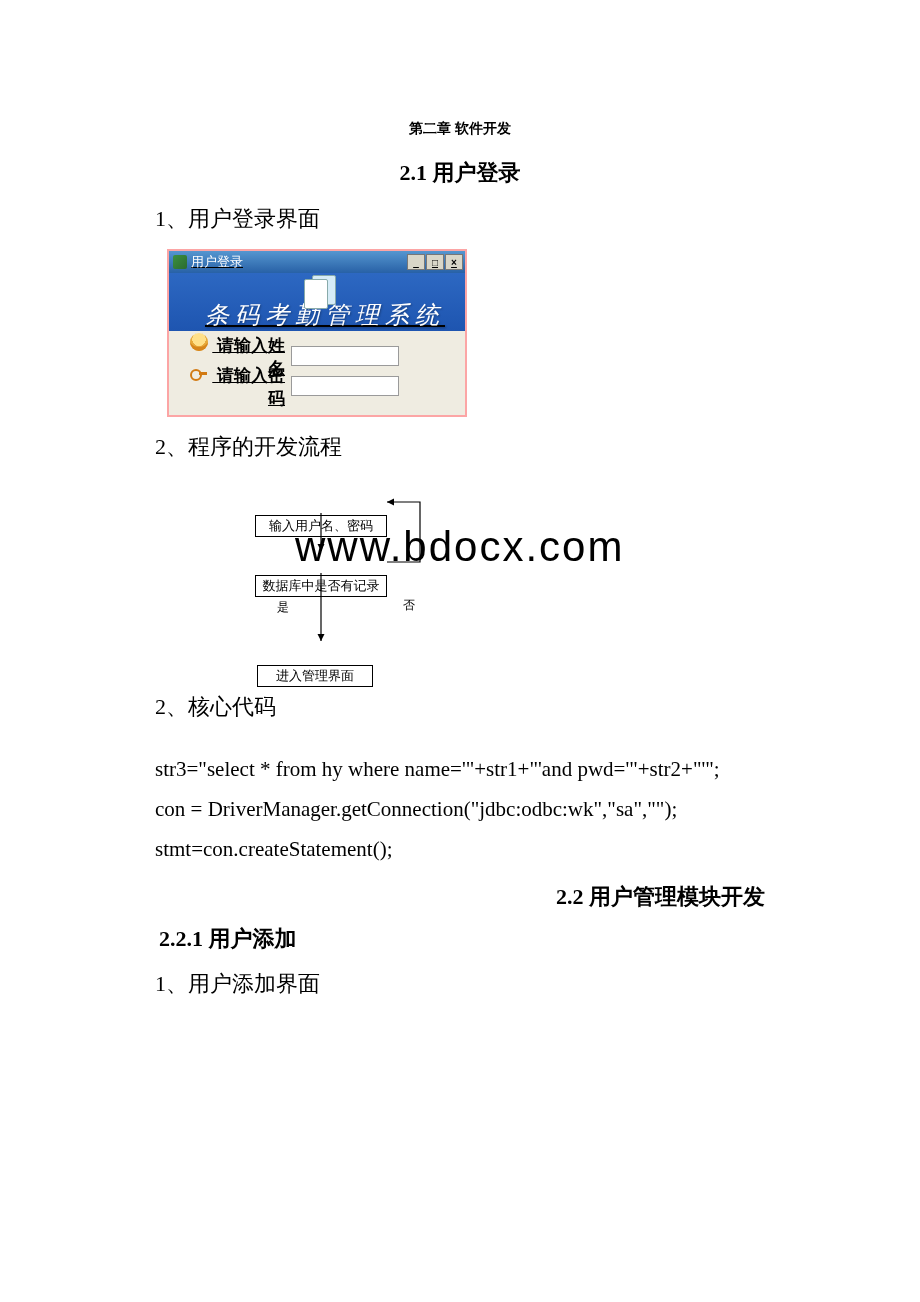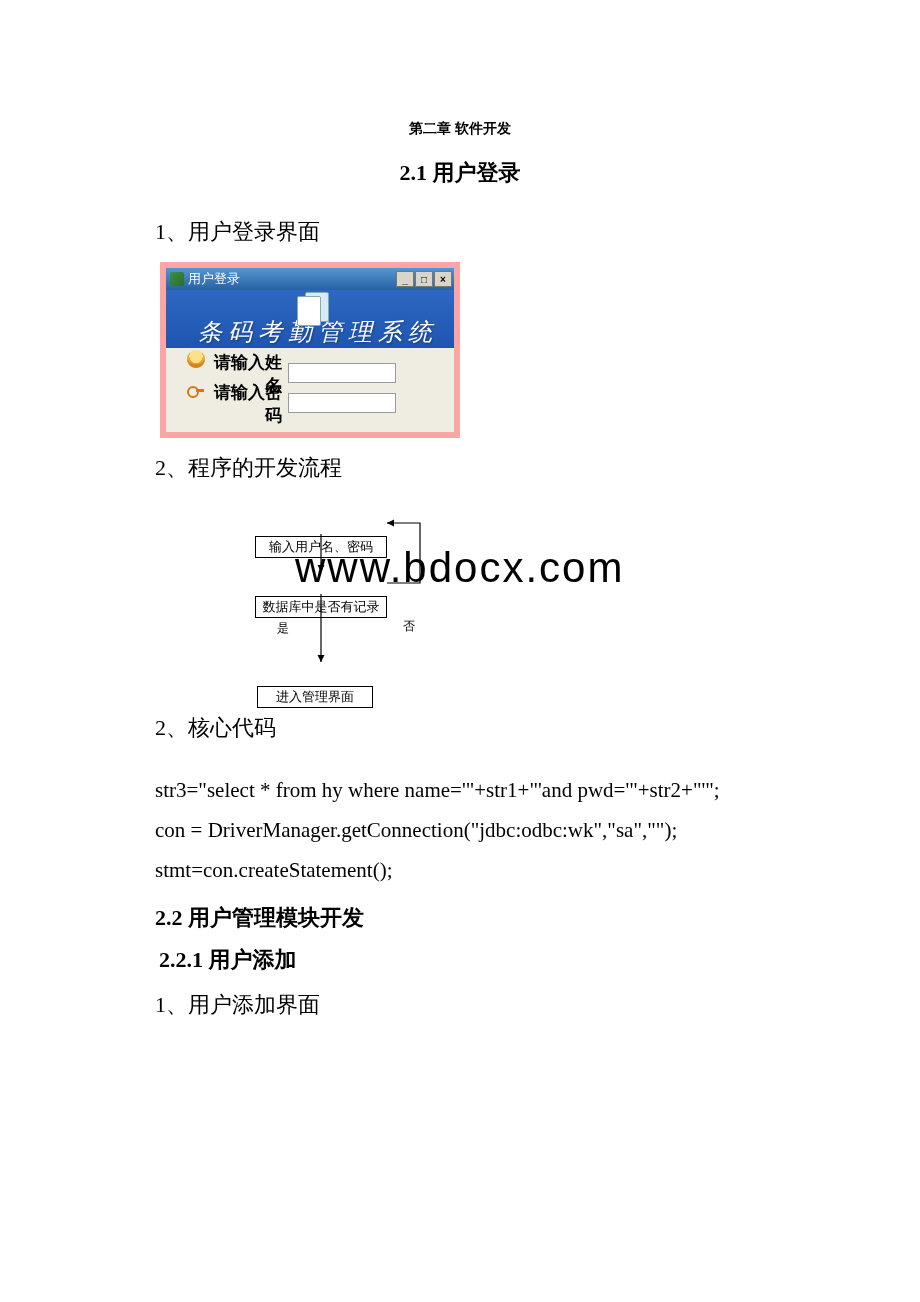--- a/index.html
+++ b/index.html
@@ -16,34 +16,35 @@
       font-weight: bold;
       font-size: 14px;
       font-family: "SimHei", "Microsoft YaHei", sans-serif;
       margin-bottom: 20px;
     }
     .subtitle-center {
       text-align: center;
       font-weight: bold;
       font-size: 22px;
       font-family: "Times New Roman", "SimSun", serif;
-      margin-bottom: 29px;
+      margin-bottom: 16px;
     }
     .li-item {
       font-size: 22px;
       margin: 15px 0 15px 0;
       font-family: "SimSun", serif;
     }
 
     
     .login-window {
       width: 300px;
-      border: 6px solid #fca5a5;
-      margin-left: 5px;
+      border: 2px solid #fca5a5;
+      margin-left: 12px;
       font-family: "SimSun", sans-serif;
+      text-decoration: underline;
     }
     .titlebar {
       height: 22px;
       background: linear-gradient(to bottom, #5596d0, #2861a6);
       color: #fff;
       display: flex;
       align-items: center;
       padding: 0 2px 0 4px;
       font-size: 13px;
       font-family: "SimSun", sans-serif;
@@ -184,21 +185,21 @@
     .lbl-no { left: 198px; top: 120px; }
     .flow-svg { position:absolute; left:0; top:0; width:230px; height:200px; pointer-events:none; }
 
     .code-block {
       font-family: "Times New Roman", "SimSun", serif;
       font-size: 21px;
       line-height: 1.9;
       margin-top: 28px;
     }
     .sec-heading {
-      text-align: left;
+      text-align: right;
       font-weight: bold;
       font-size: 22px;
       font-family: "Times New Roman","SimSun",serif;
       margin: 12px 0;
     }
     .sub-heading {
       font-weight: bold;
       font-size: 22px;
       font-family: "Times New Roman","SimSun",serif;
       margin: 10px 0 6px 4px;

